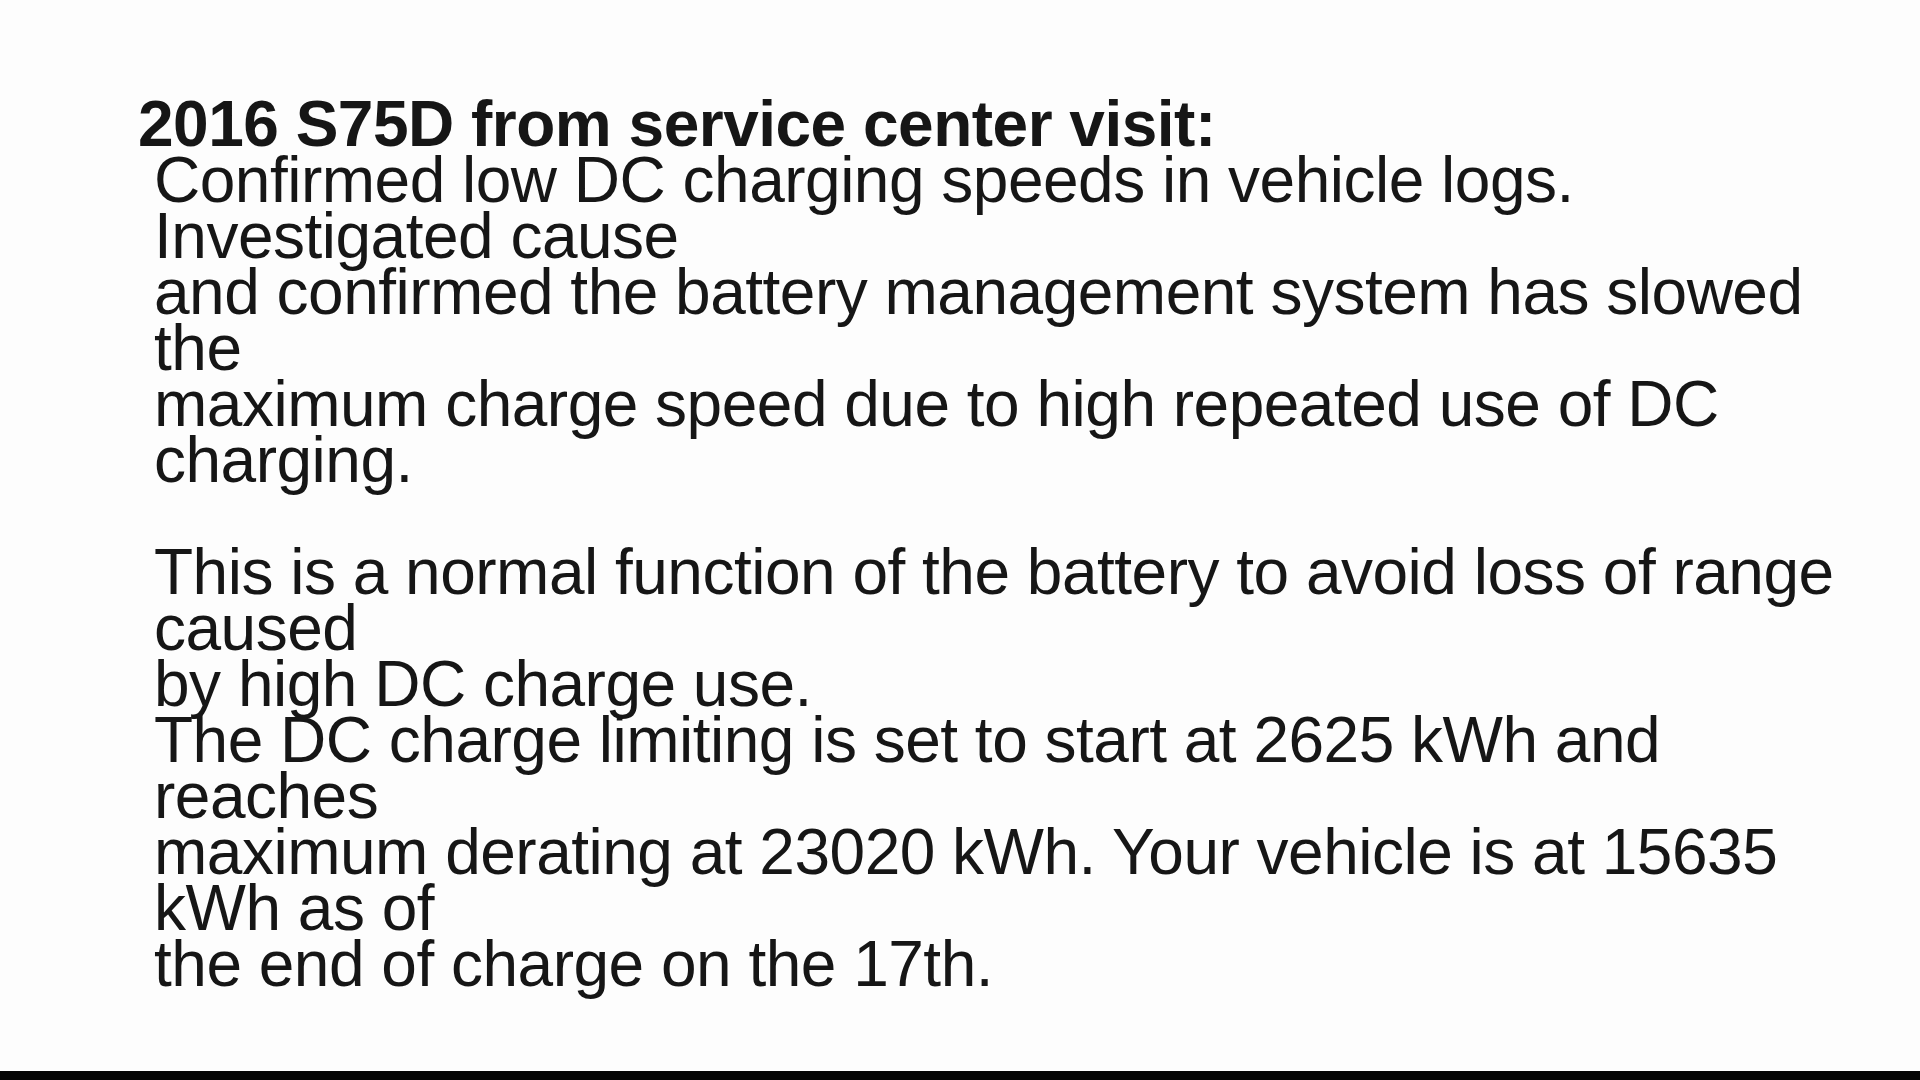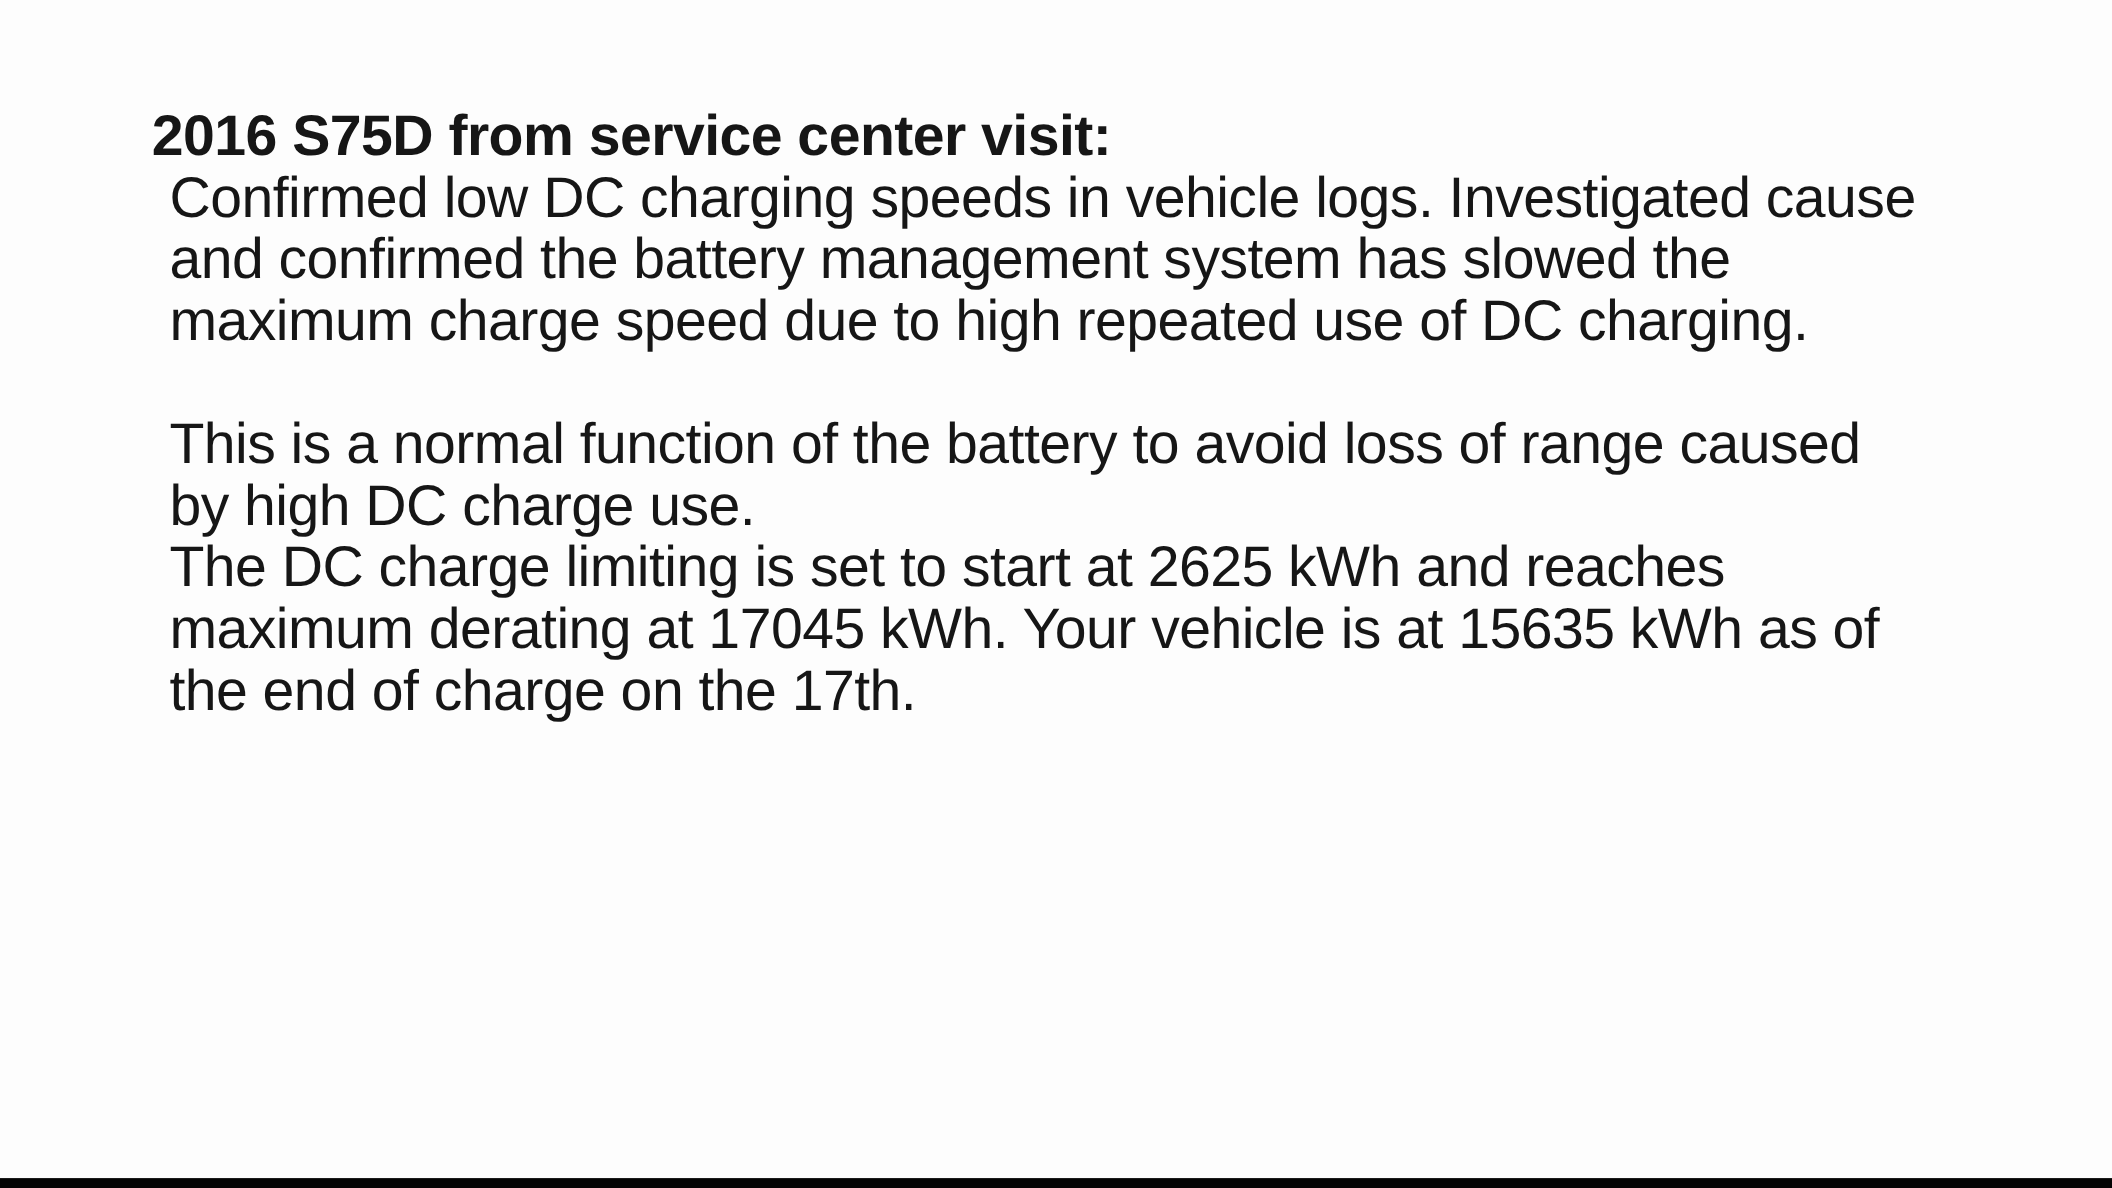--- a/index.html
+++ b/index.html
@@ -17,21 +17,21 @@
     position: absolute;
     inset: 0;
     background: #fdfdfd;
   }
   .text-block {
     position: absolute;
     left: 138px;
     top: 96px;
     width: 1700px;
     color: #161616;
-    font-size: 52px;
+    font-size: 64px;
     line-height: 56px;
     letter-spacing: -0.5px;
   }
   .para {
     white-space: pre-line;
     margin: 0 0 56px 16px;
   }
   .para:last-child { margin-bottom: 0; }
   .heading {
     font-weight: bold;
@@ -55,21 +55,21 @@
 
     <div class="heading">2016 S75D from service center visit:</div>
 
     <div class="para">Confirmed low DC charging speeds in vehicle logs. Investigated cause
 and confirmed the battery management system has slowed the
 maximum charge speed due to high repeated use of DC charging.</div>
 
     <div class="para">This is a normal function of the battery to avoid loss of range caused
 by high DC charge use.
 The DC charge limiting is set to start at 2625 kWh and reaches
-maximum derating at 17045 kWh. Your vehicle is at 15635 kWh as of
+maximum derating at 23020 kWh. Your vehicle is at 15635 kWh as of
 the end of charge on the 17th.</div>
 
 
   </div>
 
   <div class="bottom-bar"></div>
 
 </div>
 
 </body></html>

